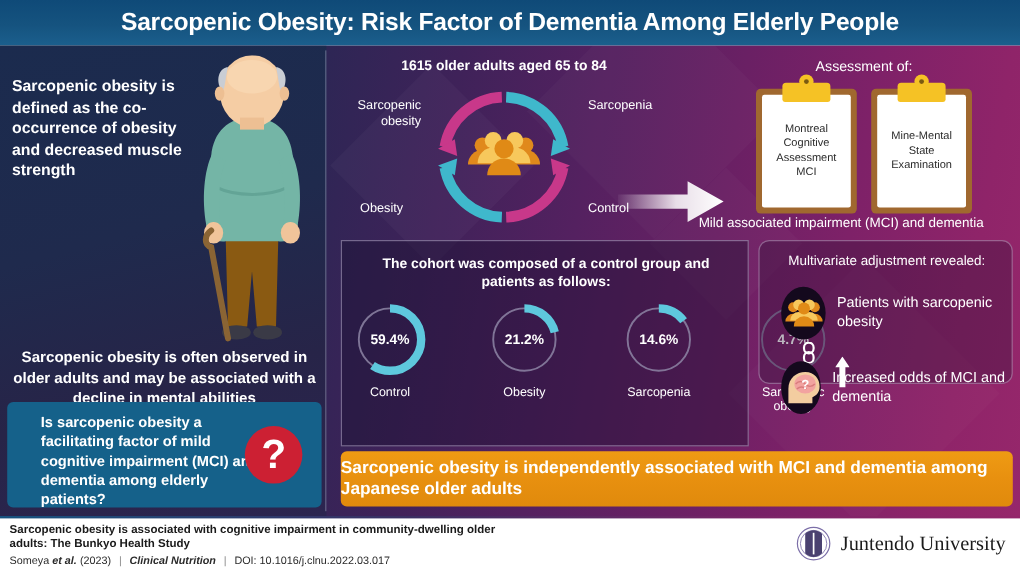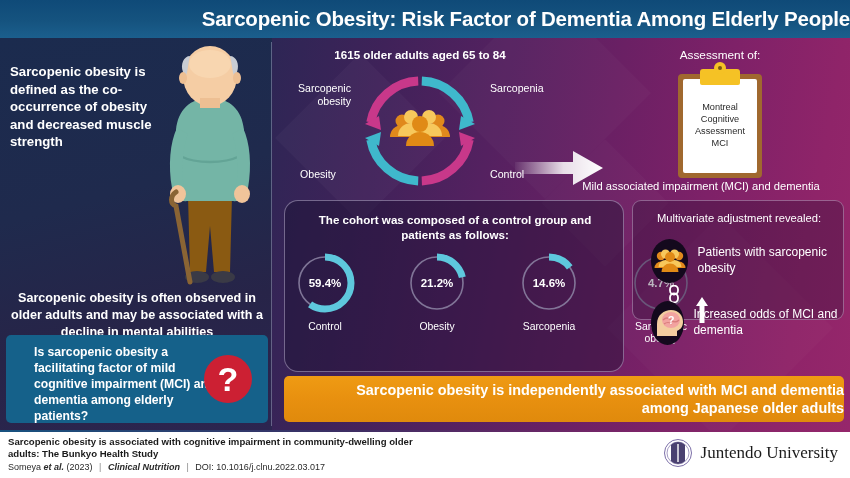--- a/index.html
+++ b/index.html
@@ -12,21 +12,21 @@
   #page {
     position: relative;
     width: 850px; height: 478px;
     background: #ffffff;
   }
 
   
   .header {
     position: absolute; left: 0; top: 0; width: 850px; height: 38px;
     background: linear-gradient(180deg, #0f4a78 0%, #15537f 55%, #1b5f8d 100%);
-    display: flex; align-items: center; justify-content: flex-end;
+    display: flex; align-items: center; justify-content: center;
   }
   .header-title {
     color: #ffffff;
     font-size: 20.5px;
     font-weight: bold;
     letter-spacing: -0.2px;
     white-space: nowrap;
   }
 
   
@@ -131,21 +131,21 @@
   .mci-caption {
     position: absolute; left: 556px; top: 142px; width: 290px;
     text-align: center; color: #ffffff; font-size: 11.2px;
   }
 
   
   .panel-cohort {
     position: absolute; left: 284px; top: 162px; width: 340px; height: 172px;
     background: rgba(22,16,44,0.40);
     border: 1px solid rgba(210,200,230,0.45);
-    border-radius: 14px;
+    border-radius: 0;
     text-decoration: underline;
   }
   .panel-cohort-title {
     position: absolute; left: 22px; top: 11px; width: 296px;
     text-align: center; color: #ffffff; font-size: 11.6px; font-weight: bold; line-height: 1.32;
   }
   .donuts {
     position: absolute; left: 8px; top: 50px; width: 324px; height: 112px;
     display: flex; justify-content: space-between; gap: 48px;
   }
@@ -177,21 +177,21 @@
 
   
   .banner {
     position: absolute; left: 284px; top: 338px; width: 560px; height: 46px;
     background: linear-gradient(180deg, #ef9b13 0%, #e8900f 50%, #e08a0c 100%);
     border-radius: 5px;
     display: flex; align-items: center; justify-content: center;
   }
   .banner-text {
     color: #ffffff; font-size: 14.4px; font-weight: bold;
-    text-align: right; line-height: 1.25; margin-left: 36px;
+    text-align: left; line-height: 1.25;
   }
 
   
   .footer {
     position: absolute; left: 0; top: 430px; width: 850px; height: 48px;
     background: #ffffff;
   }
   .footer-rule {
     position: absolute; left: 0; top: 0; width: 850px; height: 2px;
     background: linear-gradient(90deg, #17527f 0%, #3b2e63 40%, #7b2468 75%, #94266b 100%);
@@ -322,20 +322,29 @@
       </defs>
       <path d="M0 14 L58 14 L58 3 L88 20 L58 37 L58 26 L0 26 Z" fill="url(#argrad)"></path>
     </svg>
 
     <div class="assess-title">Assessment of:</div>
     <div class="clipboards">
       <div class="clip">
         <div class="clip-body"></div>
         <div class="clip-paper">
           <div class="clip-text">Montreal Cognitive Assessment MCI</div>
+        </div>
+        <div class="clip-clamp"></div>
+        <div class="clip-ring"></div>
+        <div class="clip-hole"></div>
+      </div>
+      <div class="clip">
+        <div class="clip-body"></div>
+        <div class="clip-paper">
+          <div class="clip-text">Mine-Mental State Examination</div>
         </div>
         <div class="clip-clamp"></div>
         <div class="clip-ring"></div>
         <div class="clip-hole"></div>
       </div>
     </div>
     <div class="mci-caption">Mild associated impairment (MCI) and dementia</div>
 
     <div class="panel-cohort">
       <div class="panel-cohort-title">The cohort was composed of a control group and patients as follows:</div>

